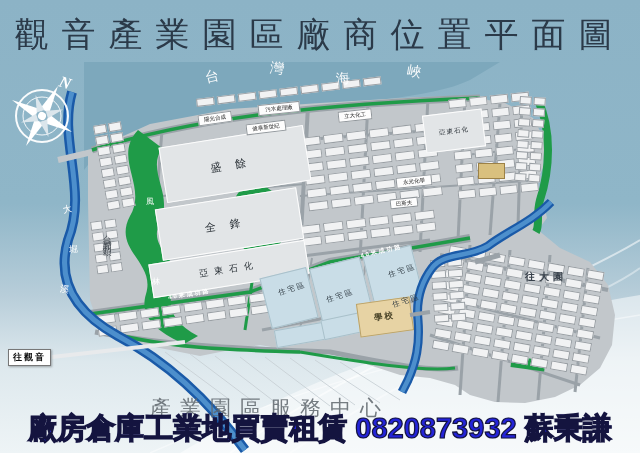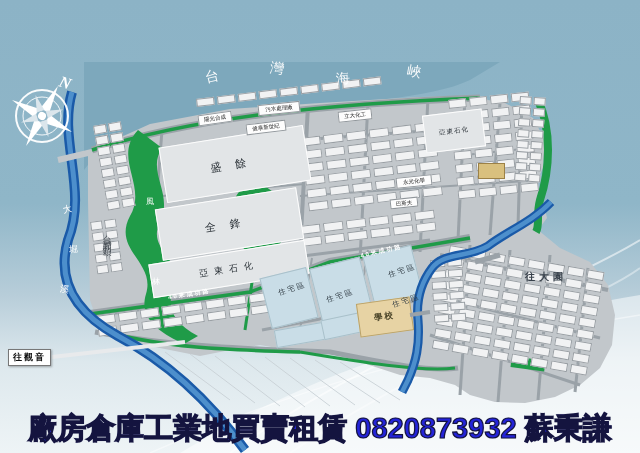--- a/index.html
+++ b/index.html
@@ -422,15 +422,17 @@
         </g>
         <circle r="4" fill="#ffffff"></circle>
       </g>
     </g>
     <text x="52" y="22" font-size="16" font-style="italic" font-weight="bold" fill="#ffffff" font-family="Liberation Serif, serif" transform="rotate(18 52 22)">N</text>
   </svg>
 
   <div id="to-guanyin">往觀音</div>
   <div id="to-dayuan">往大園</div>
 
+  <h1 id="title">觀音產業園區廠商位置平面圖</h1>
+  <div id="watermark">產業園區服務中心</div>
   <div id="scale-note">1:5,000</div>
   <div id="banner">廠房倉庫工業地買賣租賃 0820873932 蘇秉謙</div>
 </div>
 
 </body></html>

